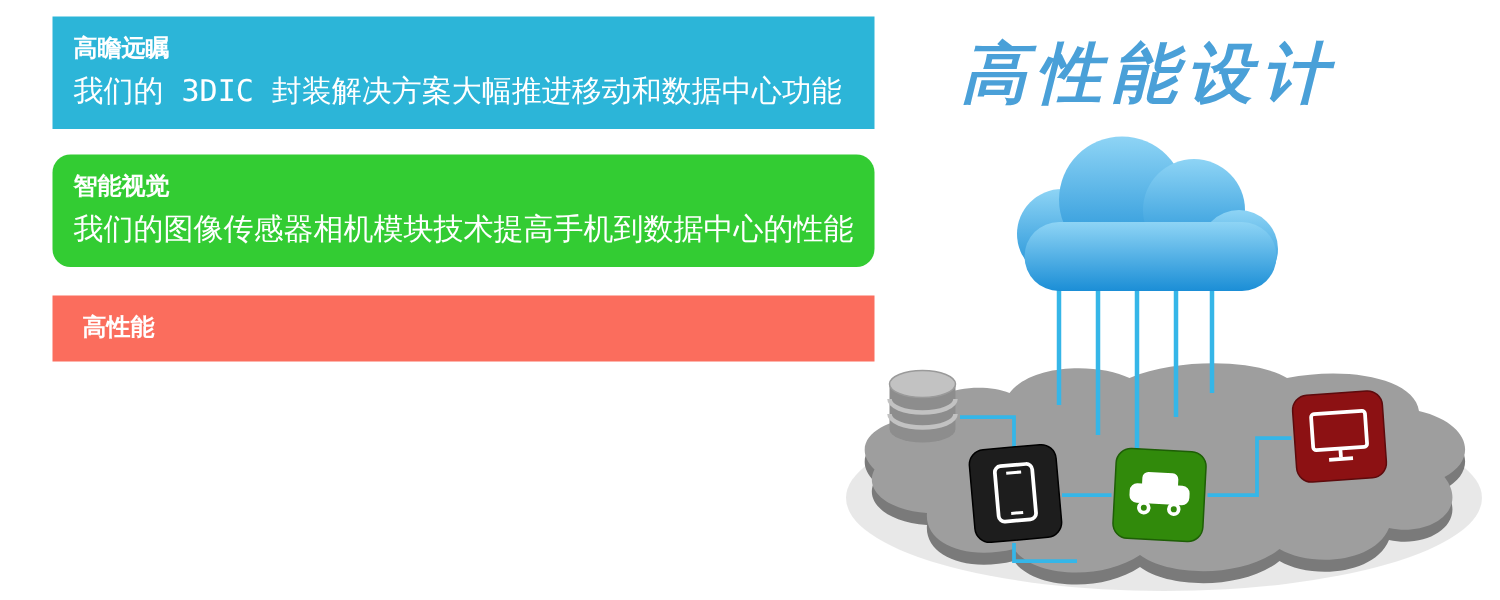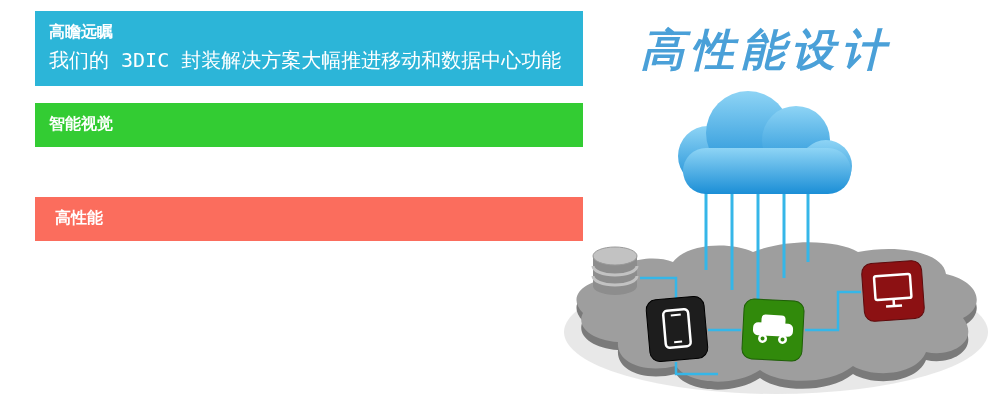--- a/index.html
+++ b/index.html
@@ -9,21 +9,21 @@
   }
   
   .banner{
     position:absolute;left:35px;width:548px;box-sizing:border-box;
     color:#fff;padding:9px 14px 10px 14px;
     font-family:"DejaVu Sans Mono","DejaVu Sans",sans-serif;
   }
   .banner-title{font-size:16px;font-weight:bold;line-height:1.55;}
   .banner-sub{font-size:20px;line-height:1.55;white-space:nowrap;}
   .banner-0{top:11px;}
-  .banner-1{top:103px;}
+  .banner-1{top:103px;border-radius:12px;}
   .banner-2{top:197px;padding-left:20px;}
   
   .heading{
     position:absolute;left:585px;top:8px;width:330px;margin:16px;
     text-align:center;
     font-family:"DejaVu Serif","Liberation Serif",serif;
     font-style:italic;font-weight:bold;
     font-size:44px;letter-spacing:0.14em;line-height:1.2;
   }
   
@@ -35,20 +35,21 @@
 
 <div class="page">
 
   <section>
     <div class="banner banner-0" style="background: rgb(44, 181, 216);">
       <div class="banner-title">高瞻远瞩</div>
       <div class="banner-sub">我们的 3DIC 封装解决方案大幅推进移动和数据中心功能</div>
     </div>
     <div class="banner banner-1" style="background: rgb(51, 204, 51);">
       <div class="banner-title">智能视觉</div>
+      <div class="banner-sub">我们的图像传感器相机模块技术提高手机到数据中心的性能</div>
     </div>
     <div class="banner banner-2" style="background: rgb(251, 109, 93);">
       <div class="banner-title">高性能</div>
     </div>
   </section>
 
   <h1 class="heading" style="color: rgb(74, 160, 216);">高性能设计</h1>
 
   <div class="illustration">
     <svg width="452" height="322" viewBox="0 0 452 322" xmlns="http://www.w3.org/2000/svg">

